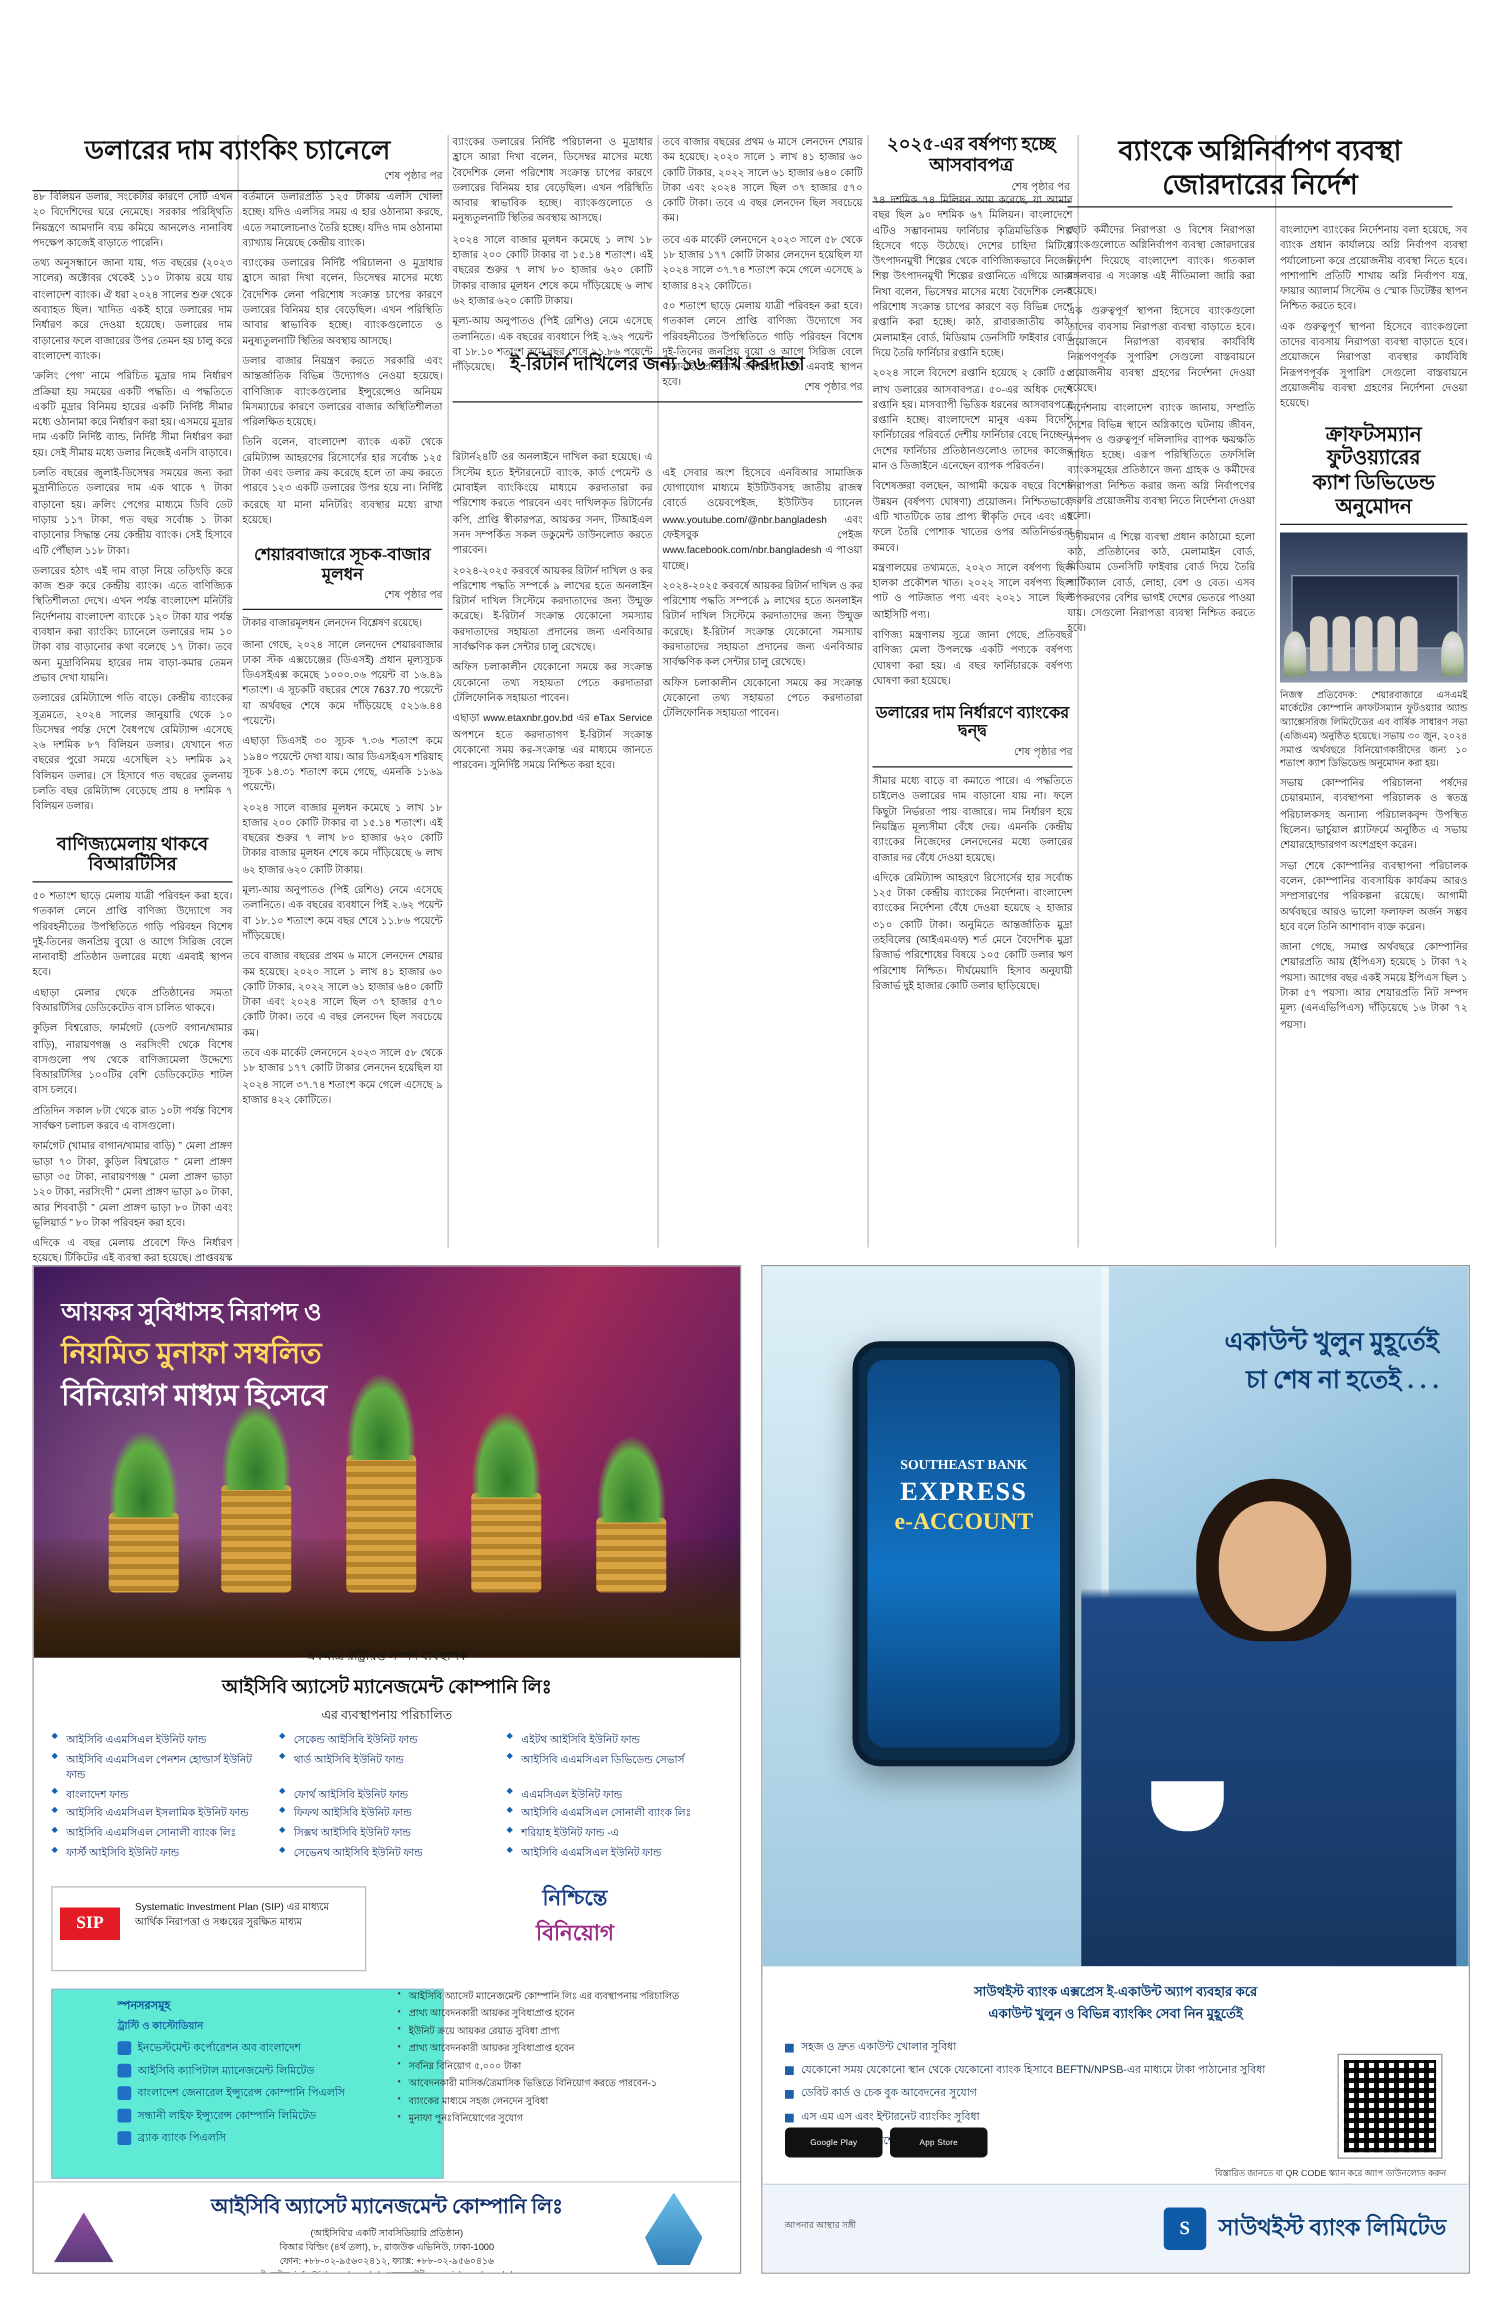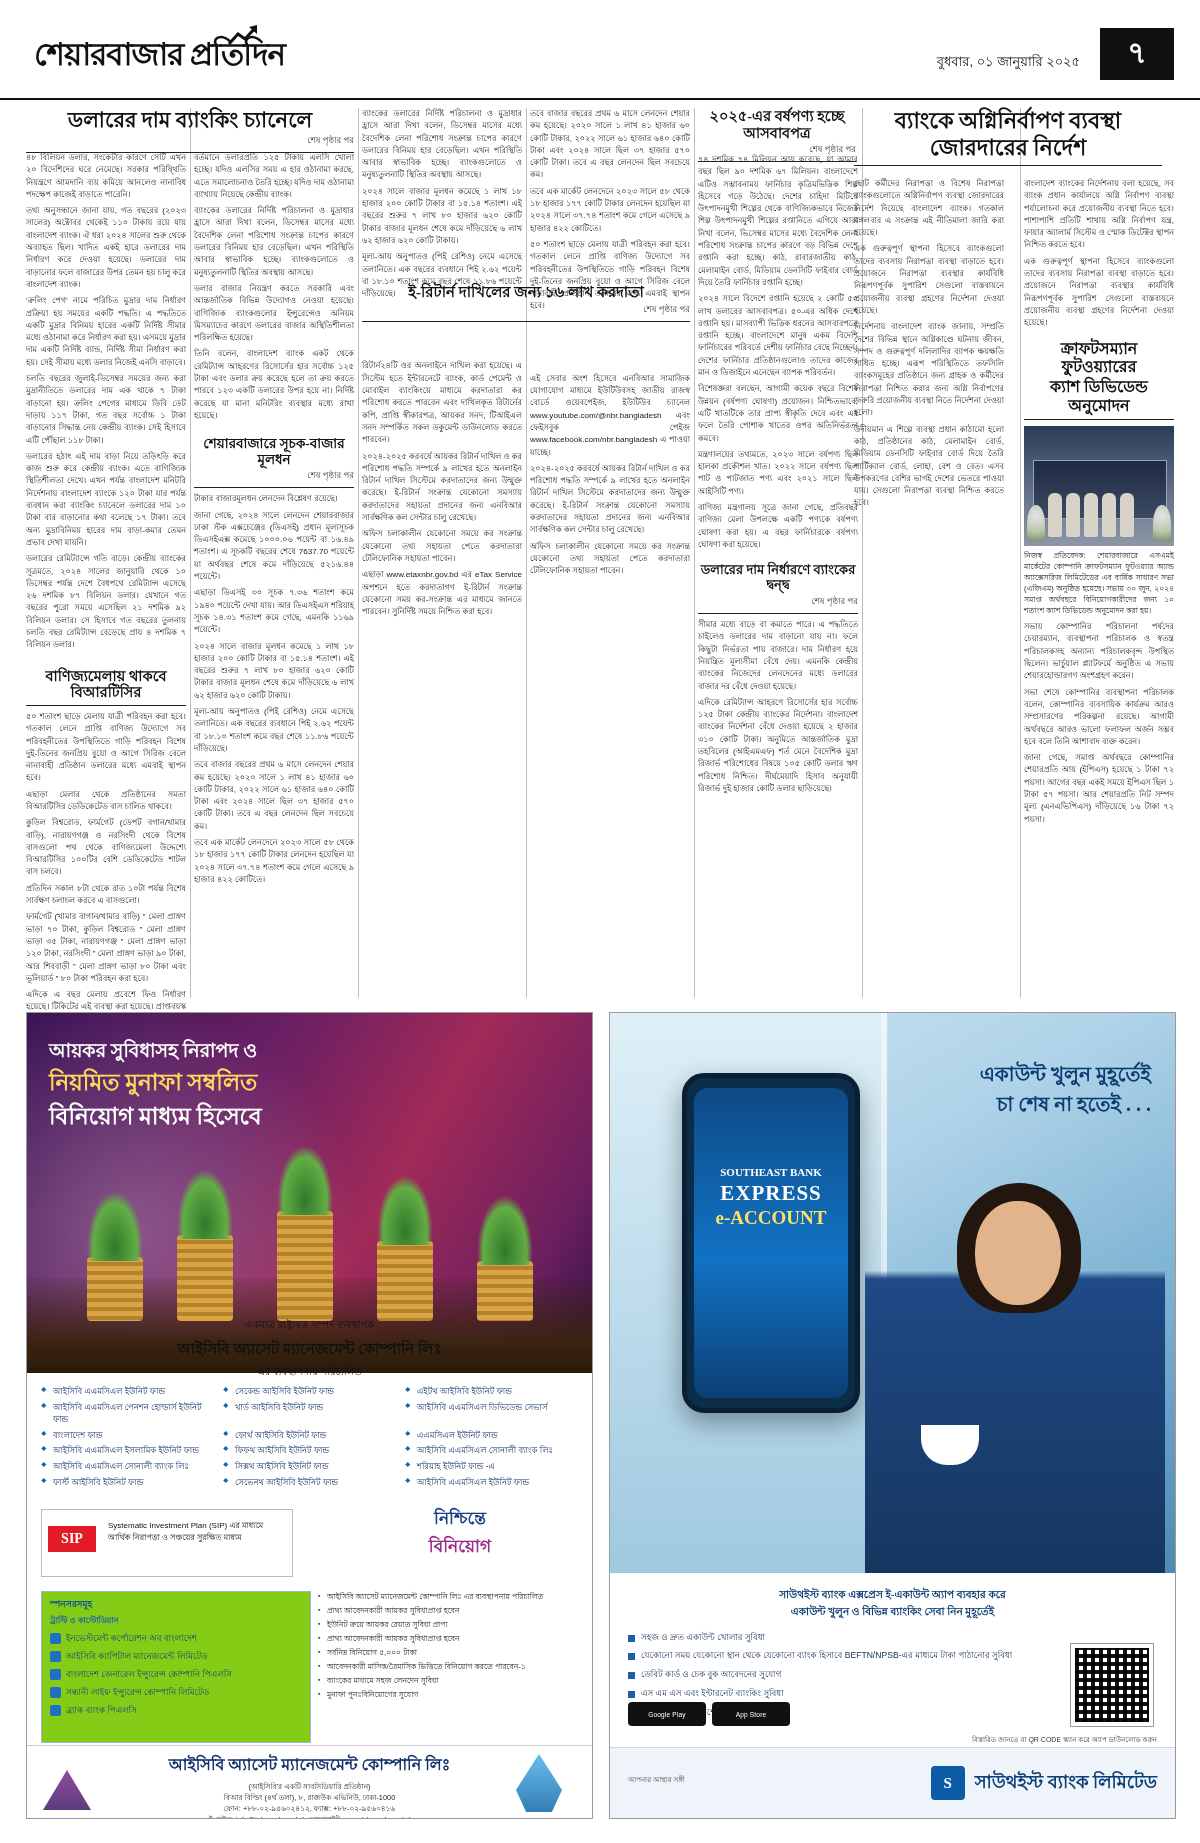--- a/index.html
+++ b/index.html
@@ -118,21 +118,21 @@
     position:absolute; left:26px; top:1012px; width:1148px; height:805px;
   }
   .ad{
     position:absolute; top:0; height:805px; border:1px solid #9a9a9a; overflow:hidden;
   }
   .ad-left{left:0; width:565px; background:#fff;}
   .ad-right{left:583px; width:565px; background:#fff;}
 
   
   .adl-hero{
-    position:absolute; left:0; top:0; width:100%; height:360px;
+    position:absolute; left:0; top:0; width:100%; height:313px;
     background:
       radial-gradient(circle at 18% 60%, rgba(255,255,255,.25), rgba(0,0,0,0) 45%),
       linear-gradient(120deg,#3b1457 0%,#6a1f63 35%,#a12a58 60%,#6c1f5f 85%,#2d1148 100%);
   }
   .adl-hero .grass{
     position:absolute; left:0; bottom:0; width:100%; height:95px;
     background:linear-gradient(180deg, rgba(60,35,15,.1), #3a2410 70%, #2a1a0b 100%);
   }
   .adl-hero .coins{
     position:absolute; bottom:52px; width:56px; height:64px;
@@ -177,21 +177,21 @@
   }
   .sip-txt{position:absolute; left:66px; top:10px; font-size:8px; line-height:1.5; color:#111;}
   .adl-right-note{
     position:absolute; right:12px; top:492px; width:240px; text-align:center;
     font-family:Liberation Sans, sans-serif; color:#1b3f86;
   }
   .adl-right-note .n1{font-size:17px; font-weight:bold;}
   .adl-right-note .n2{font-size:17px; font-weight:bold; color:#9b2b86;}
   .adl-box{
     position:absolute; left:14px; top:578px; width:268px; height:150px;
-    border:1px solid #9cb7d8; background:#84cc16;
+    border:1px solid #9cb7d8; background:#5eead4;padding-left:44px;
   }
   .adl-box h4{
     margin:5px 0 5px 8px; font-size:9px; color:#0d4d9b; font-weight:bold;
   }
   .adl-box .row{
     font-size:8.6px; color:#11417e; margin:0 0 6px 24px; position:relative; line-height:1.4;
   }
   .adl-box .row:before{
     content:""; position:absolute; left:-16px; top:1px; width:11px; height:11px;
     background:#1f6fc4; border-radius:2px;
@@ -325,31 +325,20 @@
   }
   .adr-foot .ftag{
     position:absolute; left:18px; top:26px; font-size:7px; color:#444;
   }
 </style>
 </head>
 <body>
 
 <div class="page">
 
-  <div class="masthead">
-    <div class="logo-wrap">
-      <span class="logo-text">শেয়ারবাজার প্রতিদিন</span>
-    </div>
-    <svg class="logo-arrow" viewBox="0 0 30 22">
-      <polyline points="1,20 10,10 17,15 28,3" fill="none" stroke="#111" stroke-width="3"></polyline>
-      <polygon points="29,1 29,10 21,3" fill="#111"></polygon>
-    </svg>
-    <div class="date-line">বুধবার, ০১ জানুয়ারি ২০২৫</div>
-    <div class="page-badge">৭</div>
-  </div>
 
   <div class="content">
 
     <div class="vline" style="left:164px"></div>
     <div class="vline" style="left:332px"></div>
     <div class="vline" style="left:500px"></div>
     <div class="vline" style="left:668px"></div>
     <div class="vline" style="left:836px"></div>
     <div class="vline" style="left:994px"></div>
 

